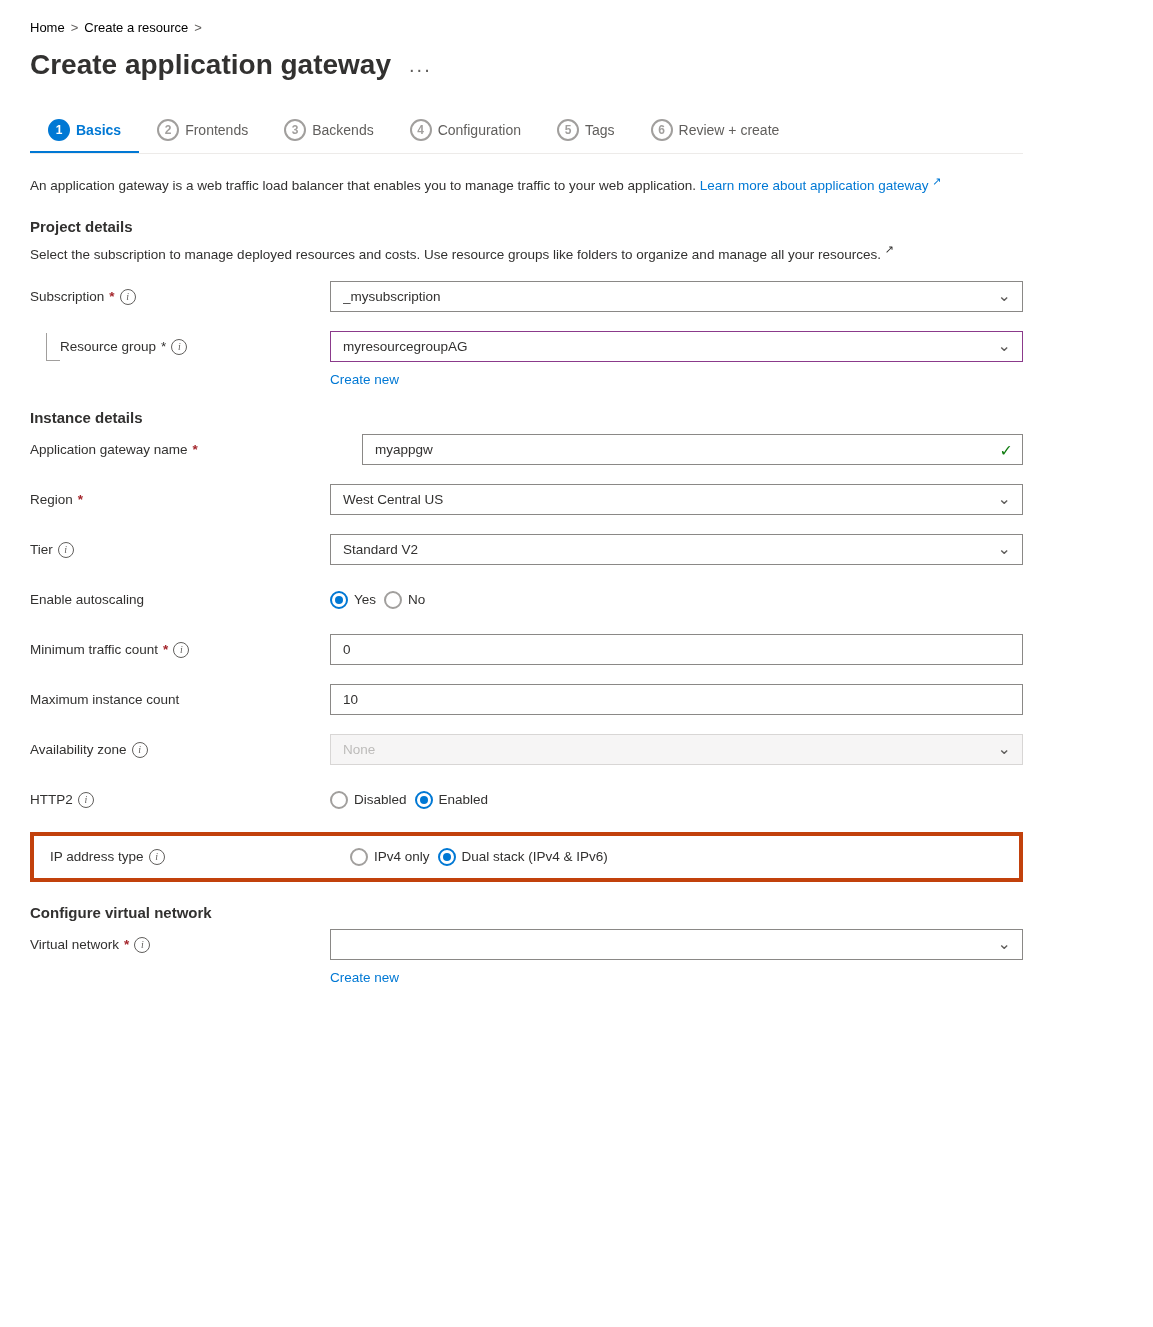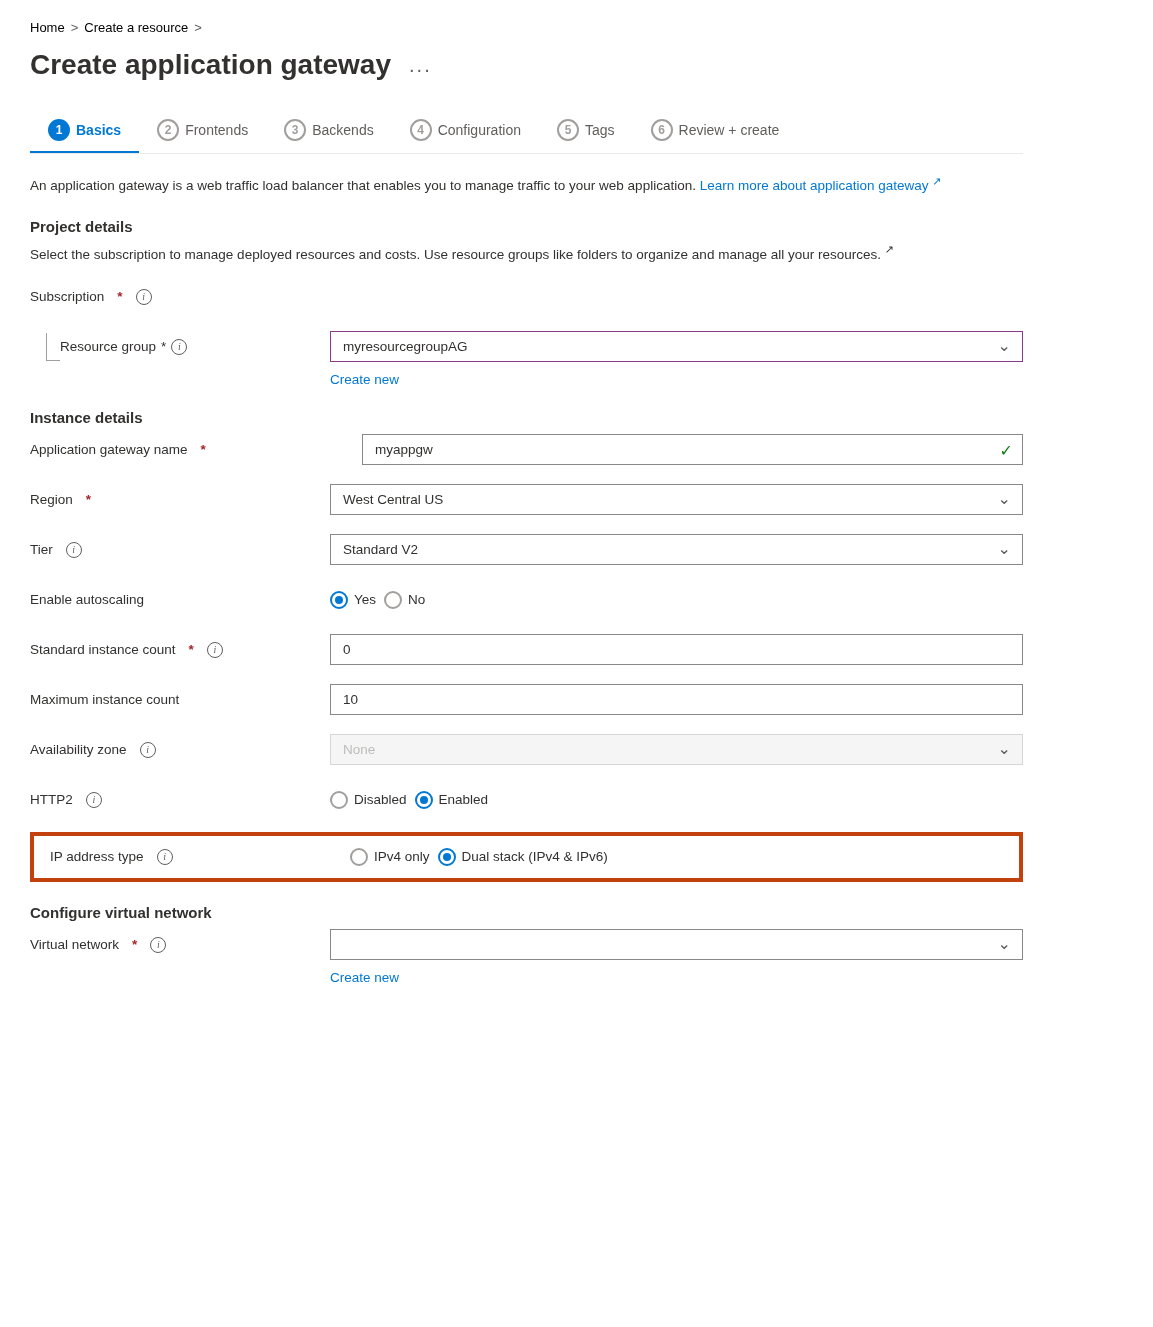--- a/index.html
+++ b/index.html
@@ -115,21 +115,21 @@
       margin-bottom: 14px;
       min-height: 36px;
     }
     .form-label {
       width: 300px;
       min-width: 300px;
       font-size: 13.5px;
       color: #323130;
       display: flex;
       align-items: center;
-      gap: 13px;
+      gap: 5px;
     }
     .form-label .required {
       color: #a4262c;
       font-weight: 700;
     }
     .info-icon {
       display: inline-flex;
       align-items: center;
       justify-content: center;
       width: 16px;
@@ -340,20 +340,27 @@
 <div class="section-title">Project details</div>
 <p class="section-desc">
   <span>Select the subscription to manage deployed resources and costs. Use resource groups like folders to organize and manage all your resources.</span> <span class="ext-link-icon">↗</span>
 </p>
 
 <div class="form-row">
   <div class="form-label">
     <span>Subscription</span>
     <span class="required">*</span>
     <span class="info-icon">i</span>
+  </div>
+  <div class="form-control">
+    <div class="select-wrapper">
+      <select class="select-box">
+        <option>_mysubscription</option>
+      </select>
+    </div>
   </div>
 </div>
 
 <div class="rg-row">
   <div class="rg-indent">
     <div class="rg-indent-line"></div>
   </div>
   <div class="rg-label-area">
     <span>Resource group</span>
     <span class="required">*</span>
@@ -429,21 +436,21 @@
       <label class="radio-option">
         <div class="radio-outer"></div>
         <span>No</span>
       </label>
     </div>
   </div>
 </div>
 
 <div class="form-row">
   <div class="form-label">
-    <span>Standard instance count</span>
+    <span>Minimum traffic count</span>
     <span class="required">*</span>
     <span class="info-icon">i</span>
   </div>
   <div class="form-control">
     <input type="text" class="text-input" value="0" style="">
   </div>
 </div>
 
 <div class="form-row">
   <div class="form-label">

